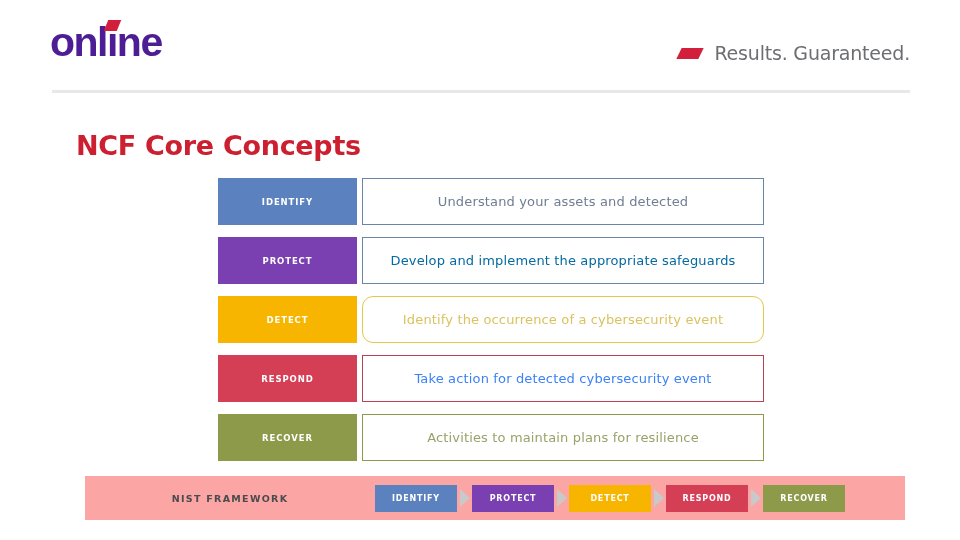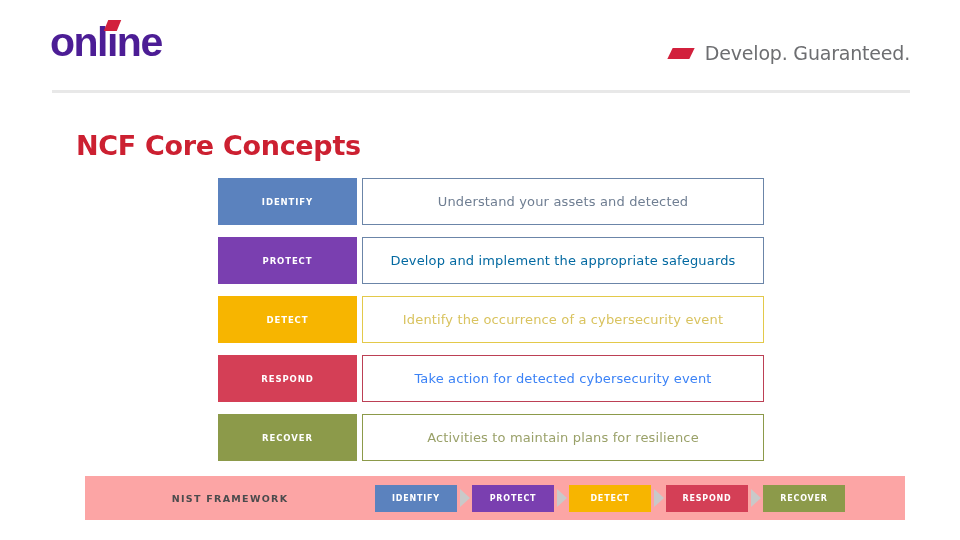--- a/index.html
+++ b/index.html
@@ -171,39 +171,39 @@
   }
 </style>
 </head>
 <body>
 
 <div class="header">
   <div class="logo">online</div>
   <div class="logo-accent"></div>
   <div class="tagline">
     <div class="tagline-mark"></div>
-    <div class="tagline-text">Develop. Guaranteed.</div>
+    <div class="tagline-text">Results. Guaranteed.</div>
   </div>
   <div class="header-rule"></div>
 </div>
 
 <div class="page-title">NCF Core Concepts</div>
 
 <div class="rows">
   <div class="row">
     <div class="row-label" style="background: rgb(91, 130, 190);">IDENTIFY</div>
     <div class="row-desc" style="border-color: rgb(107, 133, 168); color: rgb(111, 126, 146);">Understand your assets and detected</div>
   </div>
   <div class="row">
     <div class="row-label" style="background: rgb(122, 63, 176);">PROTECT</div>
     <div class="row-desc" style="border-color: rgb(107, 133, 168); color: #0369a1;">Develop and implement the appropriate safeguards</div>
   </div>
   <div class="row">
     <div class="row-label" style="background: rgb(247, 181, 0);">DETECT</div>
-    <div class="row-desc" style="border-color: rgb(227, 201, 74); color: rgb(217, 195, 95);">Identify the occurrence of a cybersecurity event</div>
+    <div class="row-desc" style="border-color: rgb(227, 201, 74); color: rgb(217, 195, 95); border-radius: 11px;">Identify the occurrence of a cybersecurity event</div>
   </div>
   <div class="row">
     <div class="row-label" style="background: rgb(212, 63, 86);">RESPOND</div>
     <div class="row-desc" style="border-color: rgb(188, 64, 85); color: #3b82f6;">Take action for detected cybersecurity event</div>
   </div>
   <div class="row">
     <div class="row-label" style="background: rgb(140, 154, 74);">RECOVER</div>
     <div class="row-desc" style="border-color: rgb(140, 154, 74); color: rgb(154, 161, 105);">Activities to maintain plans for resilience</div>
   </div>
 </div>

